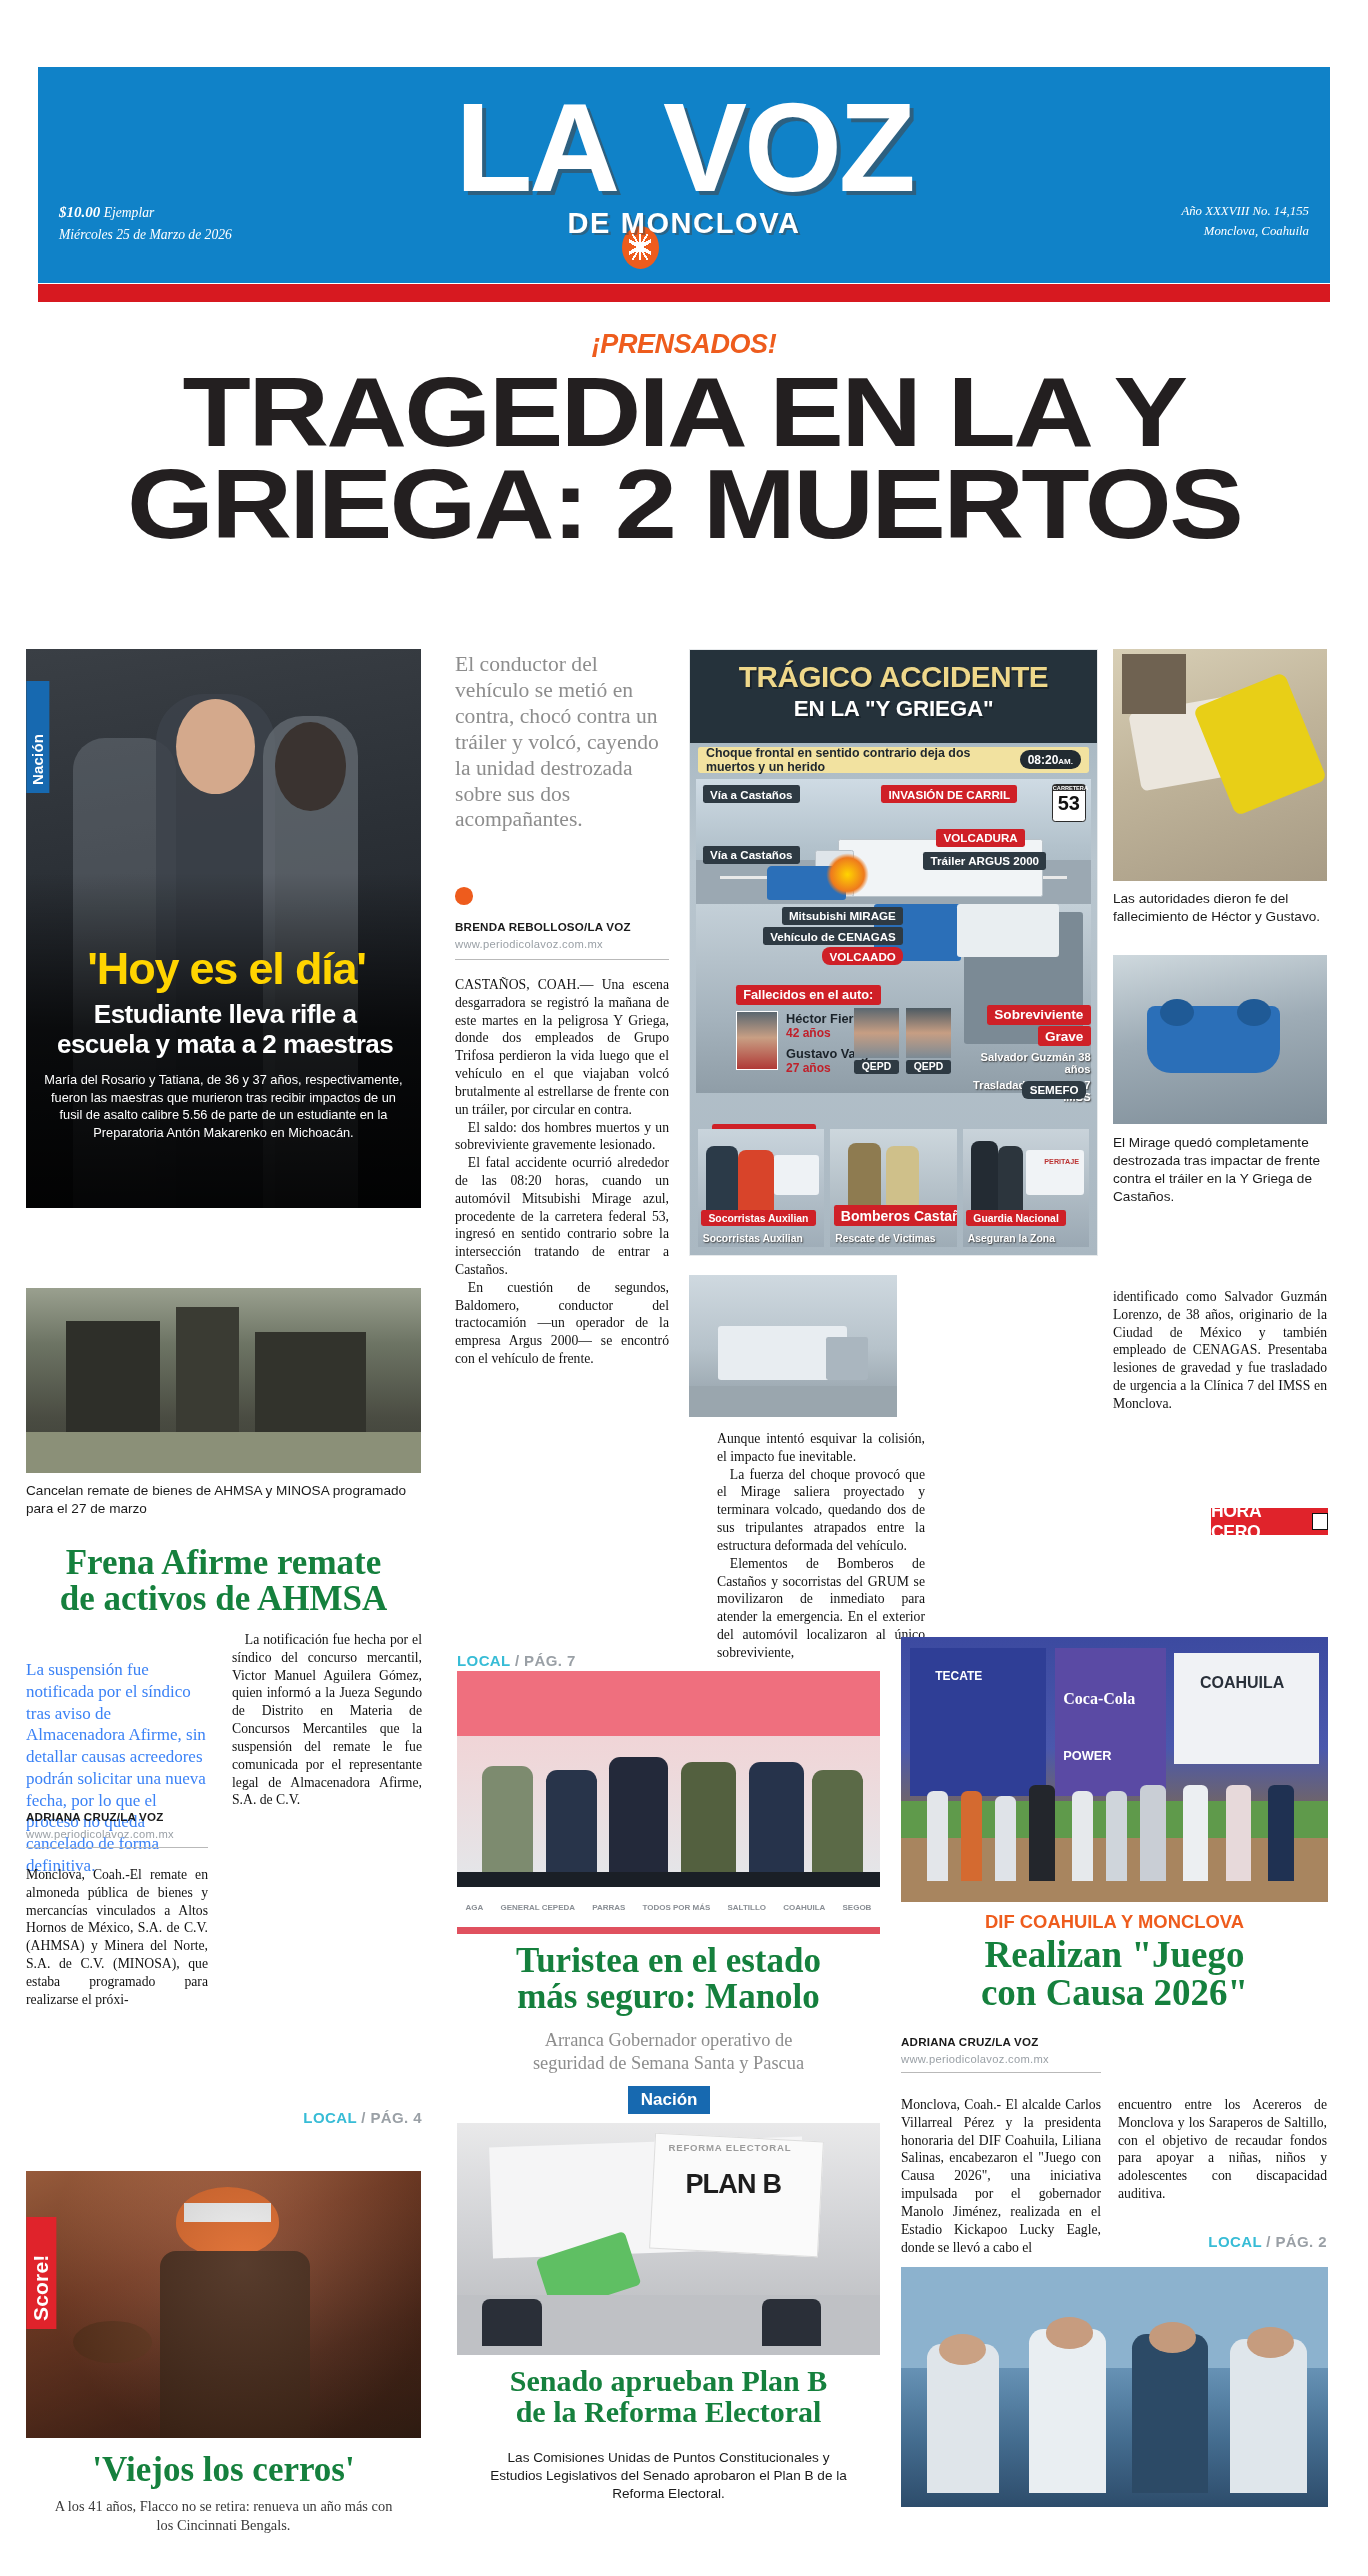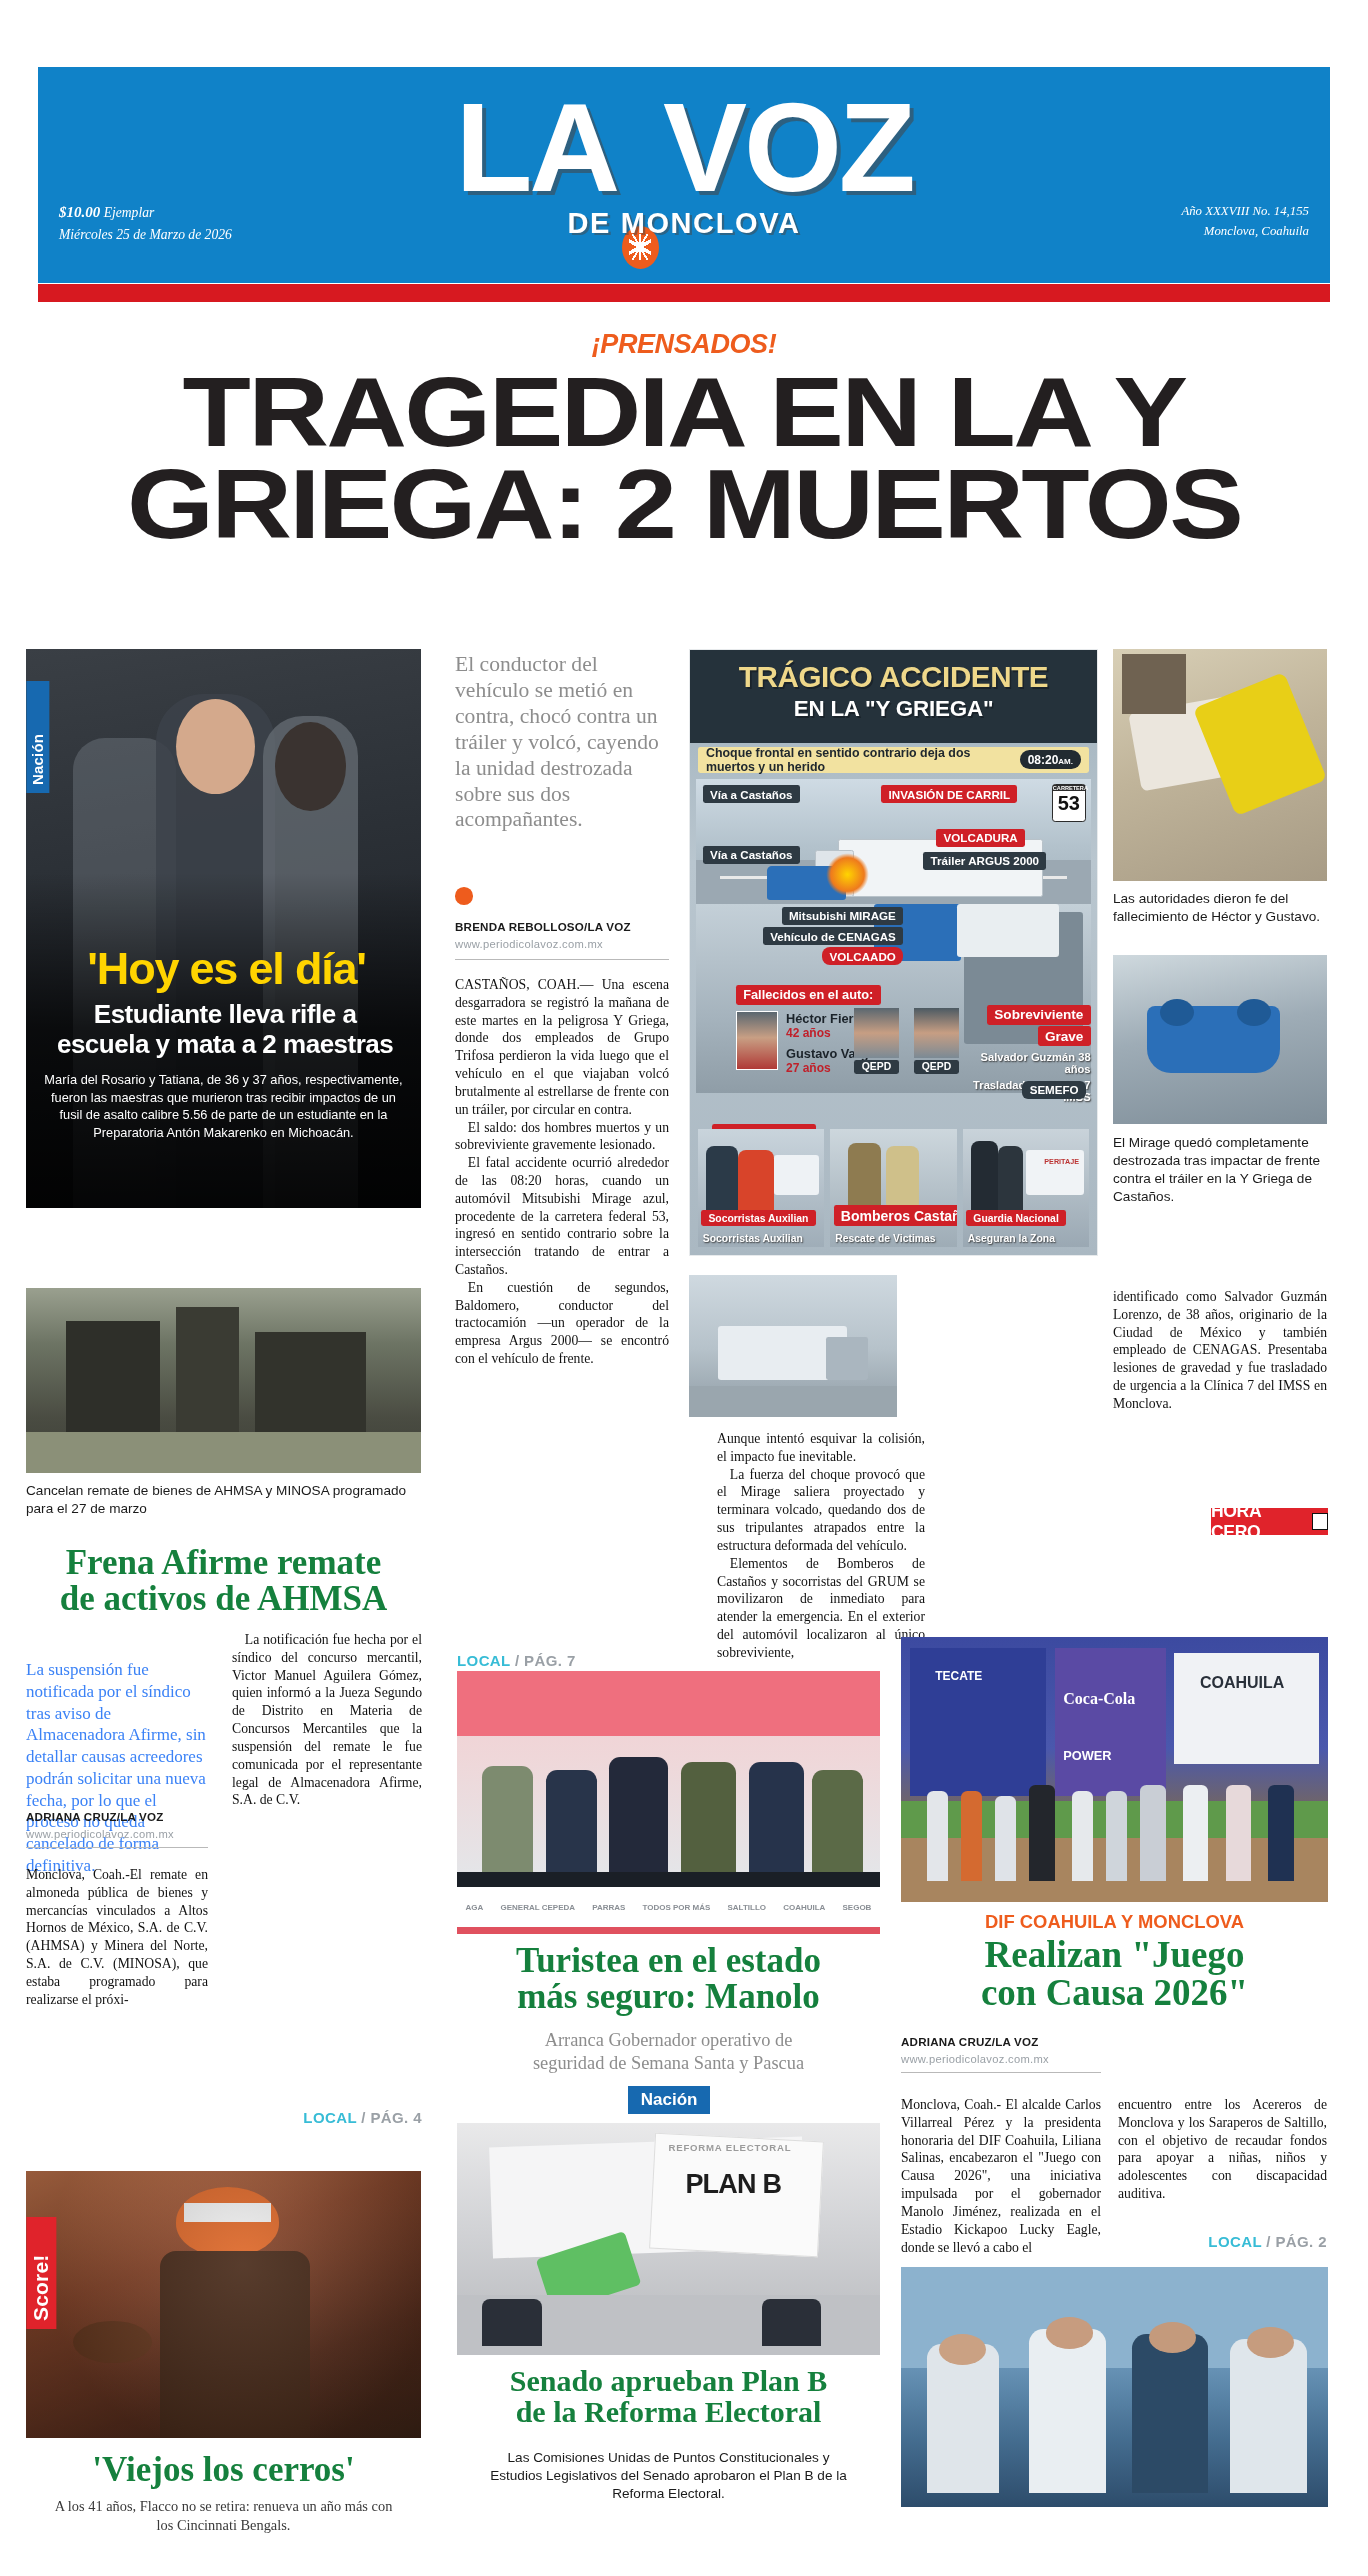--- a/index.html
+++ b/index.html
@@ -371,21 +371,21 @@
     <div style="position:absolute;left:46px;top:361px;display:flex;gap:8px;">
       <div class="face" style="width:42px;height:59px;border:1.6px solid #fff;background:linear-gradient(180deg,#5a6770 0%,#c89f84 45%,#b03a36 100%);"></div>
       <div style="font-family:'Liberation Sans',sans-serif;">
         <div style="font-weight:bold;font-size:12.8px;color:#1b232a;">Héctor Fierros</div>
         <div style="font-weight:bold;font-size:12px;color:#c0202a;">42 años</div>
         <div style="font-weight:bold;font-size:12.8px;color:#1b232a;margin-top:6.4px;">Gustavo Vargas</div>
         <div style="font-weight:bold;font-size:12px;color:#c0202a;">27 años</div>
       </div>
     </div>
 
-    <div style="position:absolute;left:164px;top:358px;display:flex;gap:15px;">
+    <div style="position:absolute;left:164px;top:358px;display:flex;gap:7px;">
       <div>
         <div class="face" style="width:45px;height:50px;background:linear-gradient(180deg,#5a6770 0%,#c79e83 50%,#7b8a95 100%);"></div>
         <div class="lbl lbl-dark" style="display:block;text-align:center;margin-top:1.6px;font-size:10.4px;padding:1.6px 3.2px;">QEPD</div>
       </div>
       <div>
         <div class="face" style="width:45px;height:50px;background:linear-gradient(180deg,#4c5a63 0%,#c79e83 50%,#7b8a95 100%);"></div>
         <div class="lbl lbl-dark" style="display:block;text-align:center;margin-top:1.6px;font-size:10.4px;padding:1.6px 3.2px;">QEPD</div>
       </div>
     </div>
 

